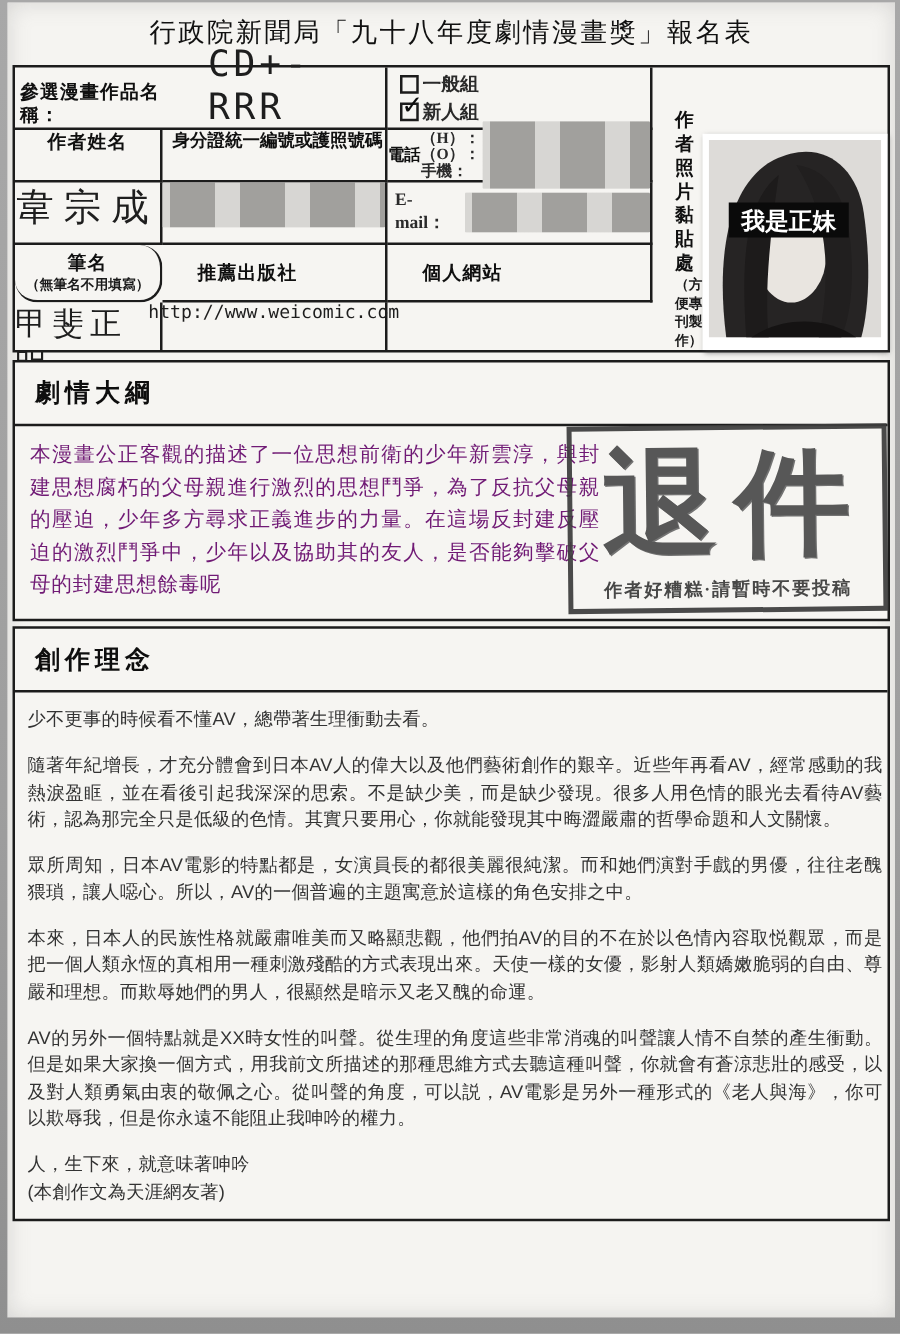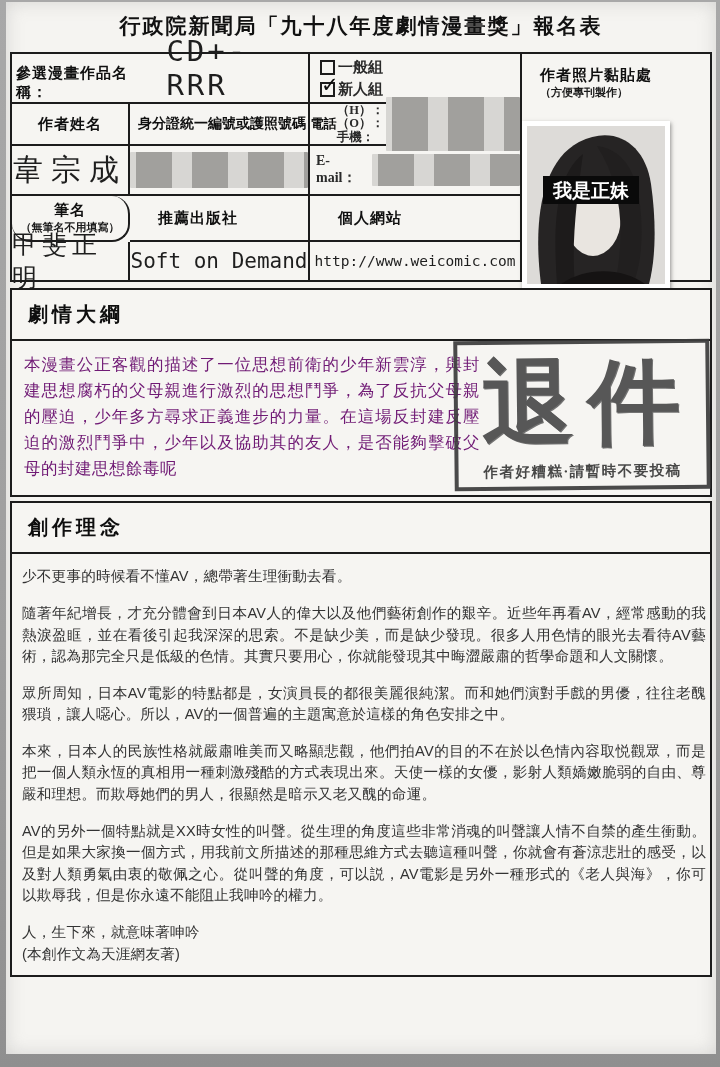--- a/index.html
+++ b/index.html
@@ -12,21 +12,21 @@
   .paper {
     position:absolute; left:6px; top:2px; right:4px; bottom:13px;
     background:#f5f4f1;
     box-shadow:inset 0 0 18px rgba(120,120,120,.25);
     padding:6px 4px 0 4px;
   }
   
   .doc-title {
     text-align:center;
     font-family:"Liberation Serif","DejaVu Serif",serif;
-    font-weight:bold; font-size:21px; letter-spacing:2px;
+    font-weight:normal; font-size:21px; letter-spacing:2px;
     color:#111; padding:4px 0 12px 0;
   }
   
   .form-table {
     display:grid;
     grid-template-columns:118px 180px 212px 1fr;
     grid-template-rows:50px 42px 50px 46px 38px;
     border:2px solid #1c1c1c;
     background:#f6f5f2;
   }
@@ -44,27 +44,27 @@
   .work-title-value { font-size:29px; letter-spacing:3px;margin-top:43px; }
 
   .cell-groups { display:flex; flex-direction:column; justify-content:center; gap:3px; padding-left:10px; }
   .group-row { display:flex; align-items:center; gap:3px; }
   .cb { width:15px; height:15px; border:2px solid #1c1c1c; background:#f6f5f2; position:relative; flex:0 0 auto; }
   .cb .check {
     position:absolute; left:-1px; top:-10px; font-size:21px; font-weight:bold; color:#0d0d0d; line-height:1;
   }
   .group-label { font-family:"Liberation Serif","DejaVu Serif",serif; font-weight:bold; font-size:15px; }
 
-  .cell-photo { grid-row:1/6; grid-column:4; display:flex; flex-direction:column; align-items:flex-start; }
+  .cell-photo { grid-row:1/6; grid-column:4; display:flex; flex-direction:row; align-items:flex-end; }
   .photo-head { width:100%; padding:12px 0 0 18px; }
   .photo-frame {
     margin-top:21px; background:#fff; padding:5px;
     box-shadow:1px 2px 4px rgba(60,60,60,.55);
   }
-  .cell-center { display:flex; align-items:center; justify-content:center; }
+  .cell-center { display:flex; align-items:flex-start; justify-content:center; }
 
   .author-name-value { font-size:30px; letter-spacing:8px; }
   .pen-name-value { font-size:25px; letter-spacing:5px; }
   .publisher-value { font-size:21px; }
   .website-value { font-size:14.5px; }
 
   .cell-id-label { padding-left:6px; }
   .cell-id-label .lbl { font-size:14px; letter-spacing:0; }
 
   .cell-phone { display:flex; align-items:stretch; }
@@ -209,23 +209,20 @@
       <span class="lbl">推薦出版社</span>
     </div>
     <div class="cell cell-hdr-pad">
       <span class="lbl">個人網站</span>
     </div>
 
     <div class="cell last-row cell-center">
       <span class="hand pen-name-value">甲斐正明</span>
     </div>
     <div class="cell last-row cell-center">
-      <span class="hand publisher-value">Soft on Demand</span>
-    </div>
-    <div class="cell last-row cell-center">
       <span class="hand website-value">http://www.weicomic.com</span>
     </div>
 
   </div>
 
   <div class="sections">
 
     <div class="sec-box">
       <div class="sec-head">劇情大綱</div>
       <div class="syn-body">

